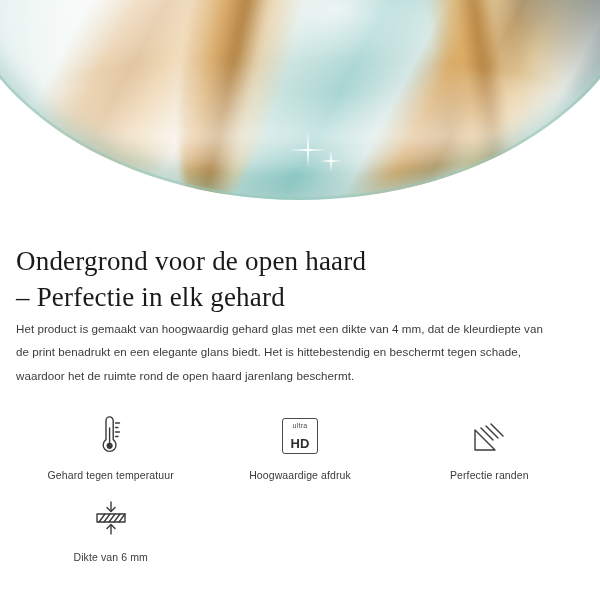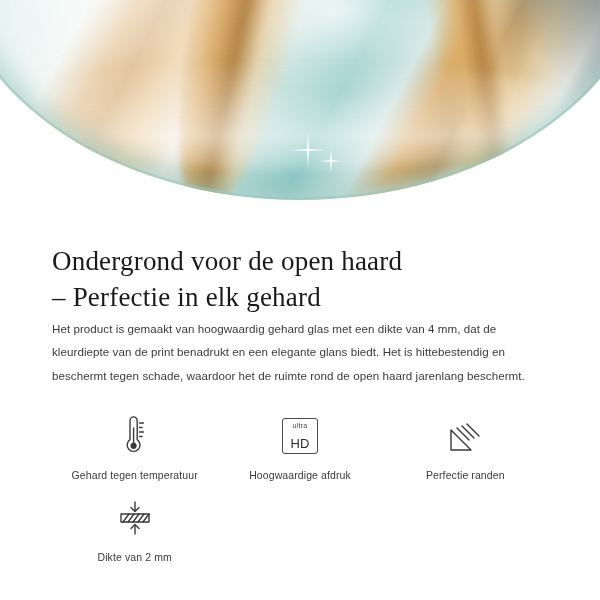--- a/index.html
+++ b/index.html
@@ -156,21 +156,21 @@
     width: 36px; height: 2px; margin-left: -18px; margin-top: -1px;
     background: linear-gradient(90deg, rgba(255,255,255,0) 0%, #fff 50%, rgba(255,255,255,0) 100%);
   }
   .sparkle-1 { left: 290px; top: 132px; }
   .sparkle-2 { left: 320px; top: 150px; width: 22px; height: 22px; }
   .sparkle-2::before { height: 22px; margin-top: -11px; }
   .sparkle-2::after { width: 22px; margin-left: -11px; }
 
   
   .content {
-    padding: 0 52px;
+    padding: 0 16px;
     box-sizing: border-box;
   }
 
   .headline {
     margin: 26px 0 0 0;
     font-family: "Liberation Serif", serif;
     font-size: 27px;
     line-height: 1.32;
     font-weight: 400;
     color: #1a1a1a;
@@ -226,21 +226,21 @@
     justify-content: center;
     line-height: 1;
   }
   .ultrahd-box .u-small {
     font-size: 7px;
     letter-spacing: 0.3px;
     color: #4a4a4a;
   }
   .ultrahd-box .u-big {
     font-size: 13px;
-    font-weight: normal;
+    font-weight: bold;
     color: #2e2e2e;
     margin-top: 8px;
   }
 </style>
 </head>
 <body>
 
 <div class="page">
 
   <div class="hero">
@@ -315,18 +315,18 @@
             <rect x="8" y="16" width="28" height="8"></rect>
             <line x1="10" y1="24" x2="16" y2="16"></line>
             <line x1="15" y1="24" x2="21" y2="16"></line>
             <line x1="20" y1="24" x2="26" y2="16"></line>
             <line x1="25" y1="24" x2="31" y2="16"></line>
             <line x1="30" y1="24" x2="36" y2="16"></line>
             <line x1="22" y1="36" x2="22" y2="27"></line>
             <path d="M18 30.5 L22 26.5 L26 30.5"></path>
           </svg>
         </div>
-        <div class="feature-label">Dikte van 2 mm</div>
+        <div class="feature-label">Dikte van 6 mm</div>
       </div>
 
     </div>
   </div>
 </div>
 
 </body></html>

